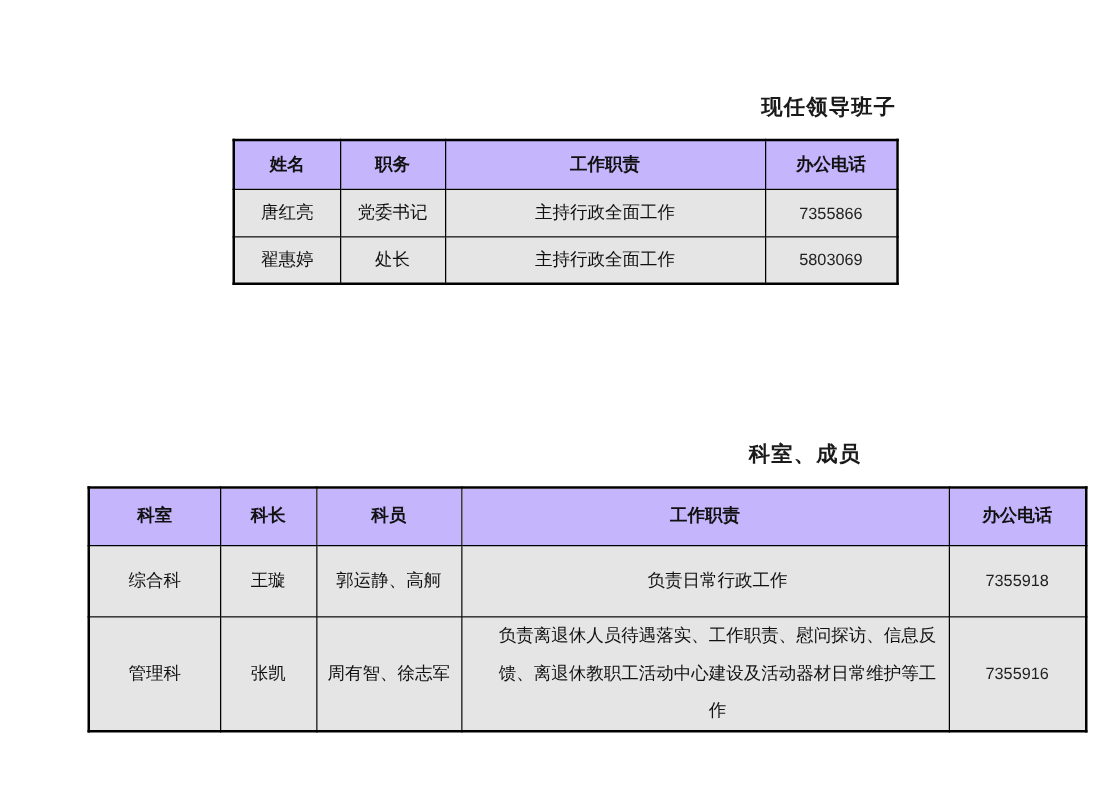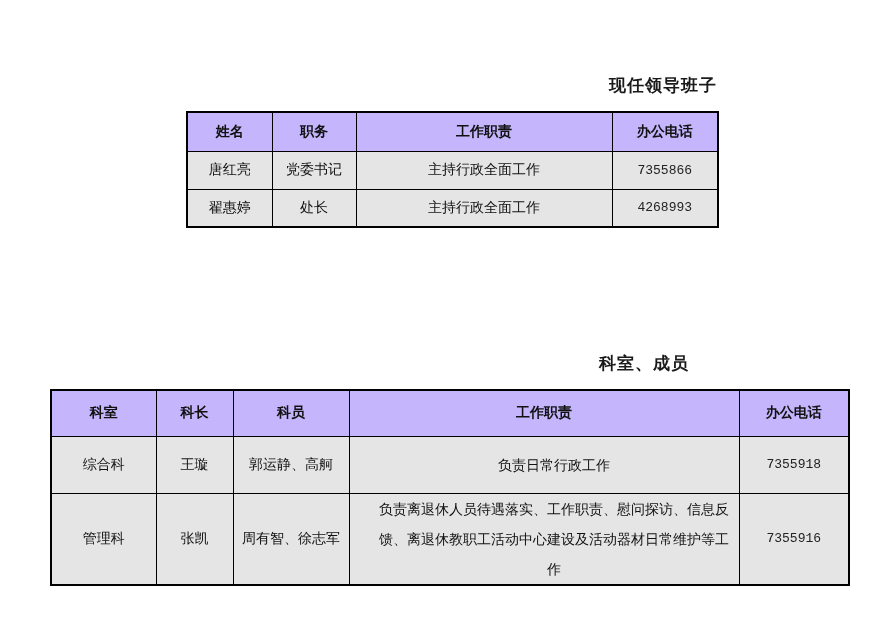--- a/index.html
+++ b/index.html
@@ -36,21 +36,21 @@
     color: #1a1a1a;
     margin: 0 0 14px 0;
     letter-spacing: 1px;
   }
   table {
     border-collapse: collapse;
     table-layout: fixed;
     border: 2px solid #000000;
   }
   #leadership-table { width: 531px; }
-  #departments-table { width: 798px; }
+  #departments-table { width: 798px; margin-left: 20px; }
   th, td {
     border: 1px solid #000000;
     text-align: center;
     vertical-align: middle;
     padding: 0 8px;
     box-sizing: border-box;
     overflow: hidden;
   }
   th {
     font-size: 14px;
@@ -63,21 +63,21 @@
     font-weight: normal;
     background: #e5e5e5;
   }
   #leadership-table th { height: 39px; }
   #leadership-table td { height: 38px; }
   #departments-table th { height: 46px; }
   #departments-table tr.row-normal td { height: 57px; }
   #departments-table tr.row-tall td { height: 68px; }
   .duty-cell { line-height: 30px; padding-left: 28px; }
   .phone-cell {
-    font-family: Liberation Mono, monospace;
+    font-family: Liberation Sans, sans-serif;
     font-size: 13px;
     color: #222222;
   }
   
   #leadership-table col.c-name  { width: 85px; }
   #leadership-table col.c-pos   { width: 84px; }
   #leadership-table col.c-duty  { width: 256px; }
   #leadership-table col.c-phone { width: 106px; }
   
   #departments-table col.c-dept  { width: 105px; }
@@ -110,21 +110,21 @@
       <tr>
         <td>唐红亮</td>
         <td>党委书记</td>
         <td>主持行政全面工作</td>
         <td class="phone-cell">7355866</td>
       </tr>
       <tr>
         <td>翟惠婷</td>
         <td>处长</td>
         <td>主持行政全面工作</td>
-        <td class="phone-cell">4268993</td>
+        <td class="phone-cell">5803069</td>
       </tr>
     </tbody>
   </table>
 </div>
 
 <div class="section" id="departments-section">
   <div class="table-title">科室、成员</div>
   <table id="departments-table">
     <colgroup>
       <col class="c-dept">

